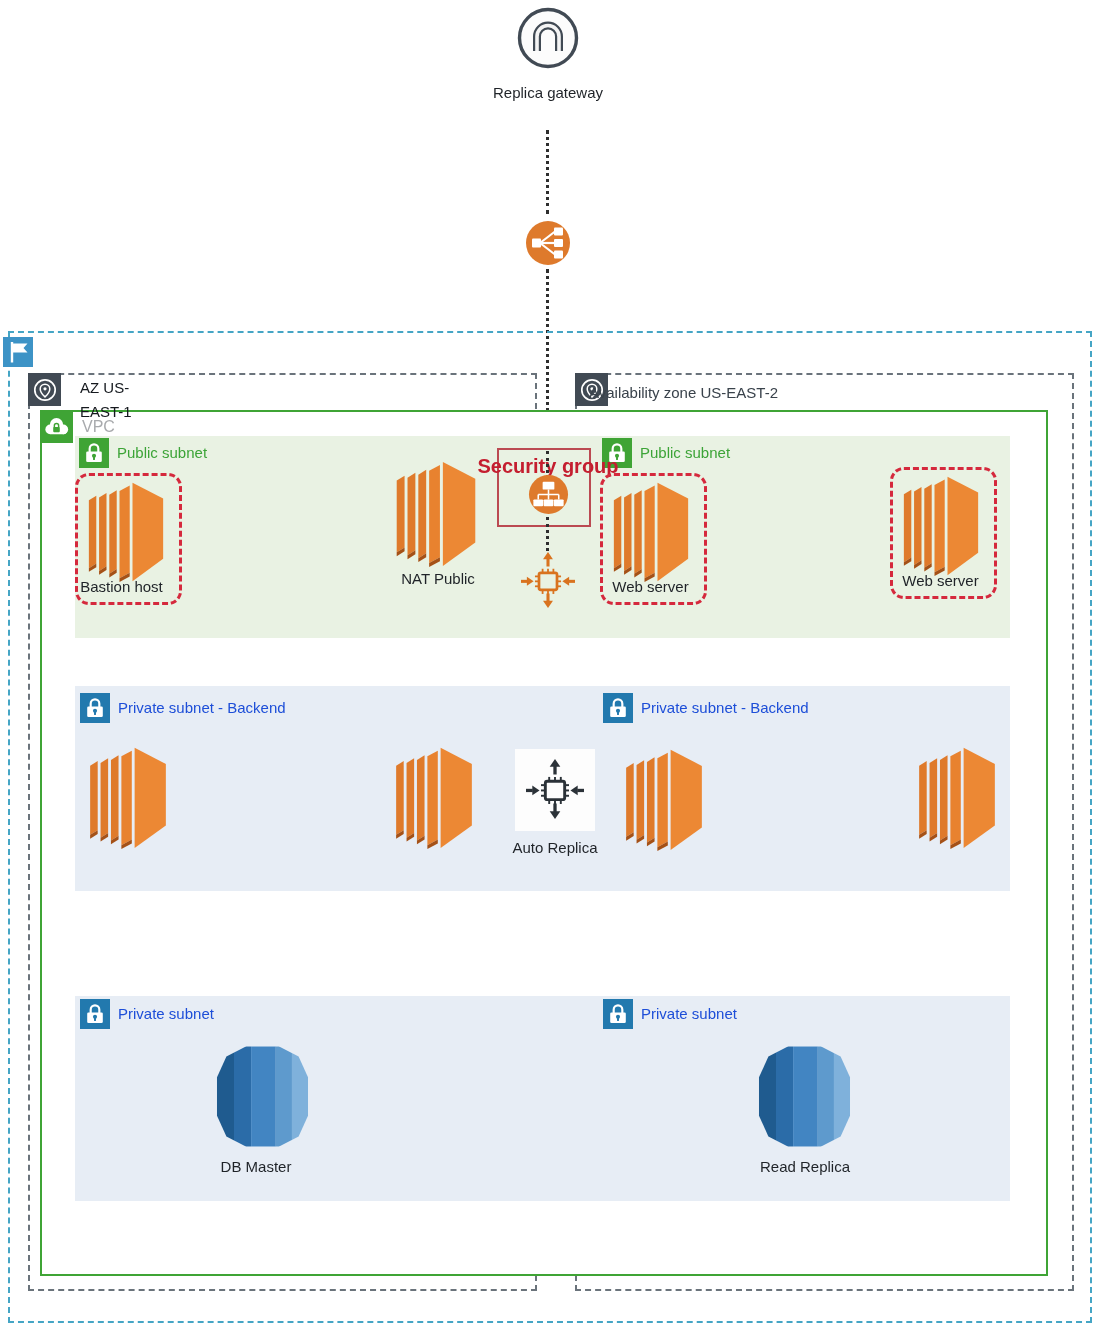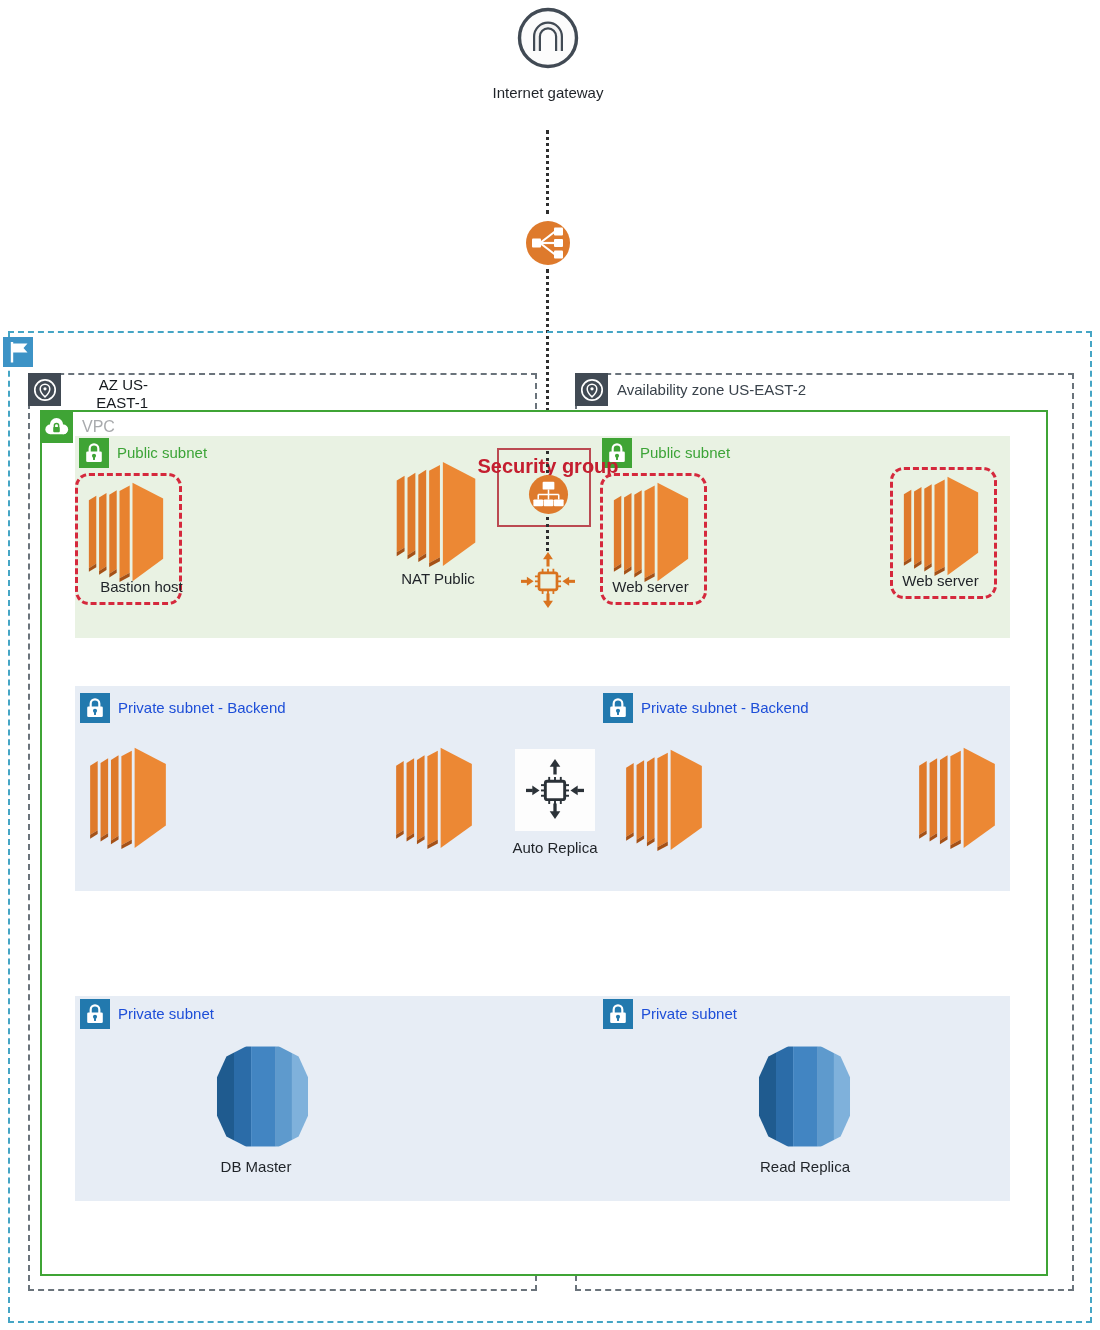--- a/index.html
+++ b/index.html
@@ -15,21 +15,21 @@
   .band{position:absolute;}
   .band.public{background:#E9F2E3;}
   .band.private{background:#E7EDF5;}
   .sq-icon{position:absolute;display:flex;align-items:center;justify-content:center;}
   .redbox{position:absolute;border:3px dashed #D5293D;border-radius:14px;}
   .sgbox{position:absolute;border:2px solid #BB4A52;background:transparent;}
   .sg-title{position:absolute;font-size:20px;font-weight:bold;color:#C41E2F;text-align:center;}
   .subnet-label-green{position:absolute;font-size:15px;color:#3CA437;}
   .subnet-label-blue{position:absolute;font-size:15px;color:#1d4ed8;}
   .vpc-label{position:absolute;font-size:16px;color:#A8AAAD;}
-  .az-label{position:absolute;font-size:15px;color:#39424B;line-height:18px;text-align:right;}
+  .az-label{position:absolute;font-size:15px;color:#39424B;line-height:24px;}
   .as-whitebox{position:absolute;background:#FDFDFD;}
   svg{display:block;}
 </style>
 </head>
 <body>
 
 <div class="canvas">
 
   <svg width="0" height="0" style="position:absolute" aria-hidden="true">
     <defs>
@@ -136,21 +136,21 @@
         </g>
         <path d="M14.8,17.8 v-1.6 a2.2,2.2 0 0 1 4.4,0 v1.6" fill="none" stroke="#3FA435" stroke-width="1.5"></path>
         <rect x="13.6" y="17.6" width="6.8" height="5.2" rx="0.8" fill="#3FA435"></rect>
       </symbol>
     </defs>
   </svg>
 
   <svg class="abs" style="left:516px;top:6px" width="64" height="64">
       <use href="#sym-igw"></use>
     </svg>
-  <div class="label center" style="left:488px;top:84px;width:120px">Internet gateway</div>
+  <div class="label center" style="left:488px;top:84px;width:120px">Replica gateway</div>
 
   <div class="dotline" style="left:546px;top:130px;height:84px"></div>
   <svg class="abs" style="left:525px;top:220px" width="46" height="46">
       <use href="#sym-elb"></use>
     </svg>
   <div class="dotline" style="left:546px;top:269px;height:180px"></div>
 
   <div class="region-box abs" style="left:8px;top:331px;width:1080px;height:988px"></div>
   <div class="sq-icon" style="left:3px;top:337px;width:30px;height:30px;background:#3D93C6">
     <svg width="30" height="30">
@@ -172,21 +172,21 @@
         <use href="#sym-azpin"></use>
       </svg>
   </div>
   <div class="az-label" style="left:80px;top:376px;width:68px;color:#15191E">AZ US-EAST-1</div>
 
   <div class="sq-icon" style="left:575px;top:373px;width:33px;height:33px;background:#414A54">
     <svg width="32" height="32">
         <use href="#sym-azpin"></use>
       </svg>
   </div>
-  <div class="az-label" style="left:617px;top:381px">Availability zone US-EAST-2</div>
+  <div class="az-label" style="left:589px;top:381px">Availability zone US-EAST-2</div>
 
   <div class="sq-icon" style="left:40px;top:410px;width:33px;height:33px;background:#3FA435">
     <svg width="33" height="33">
         <use href="#sym-vpccloud"></use>
       </svg>
   </div>
   <div class="vpc-label" style="left:82px;top:418px">VPC</div>
 
   <div class="sq-icon" style="left:79px;top:438px;width:30px;height:30px;background:#3FA435;color:#3FA435">
     <svg width="26" height="26">
@@ -227,21 +227,21 @@
     <svg width="26" height="26">
         <use href="#sym-lock"></use>
       </svg>
   </div>
   <div class="subnet-label-blue" style="left:641px;top:1005px">Private subnet</div>
 
   <div class="redbox" style="left:75px;top:473px;width:101px;height:126px"></div>
   <svg class="abs" style="left:87px;top:479px" width="78" height="104">
       <use href="#sym-ec2"></use>
     </svg>
-  <div class="label center" style="left:88px;top:578px;width:107px">Bastion host</div>
+  <div class="label center" style="left:68px;top:578px;width:107px">Bastion host</div>
 
   <svg class="abs" style="left:394px;top:458px" width="84" height="110">
       <use href="#sym-ec2"></use>
     </svg>
   <div class="label center" style="left:383px;top:570px;width:110px">NAT Public</div>
 
   <div class="sgbox" style="left:497px;top:448px;width:90px;height:75px"></div>
   <div class="sg-title" style="left:468px;top:455px;width:160px">Security group</div>
   <div class="dotline" style="left:546px;top:451px;height:22px"></div>
   <svg class="abs" style="left:528px;top:474px" width="41" height="41">

